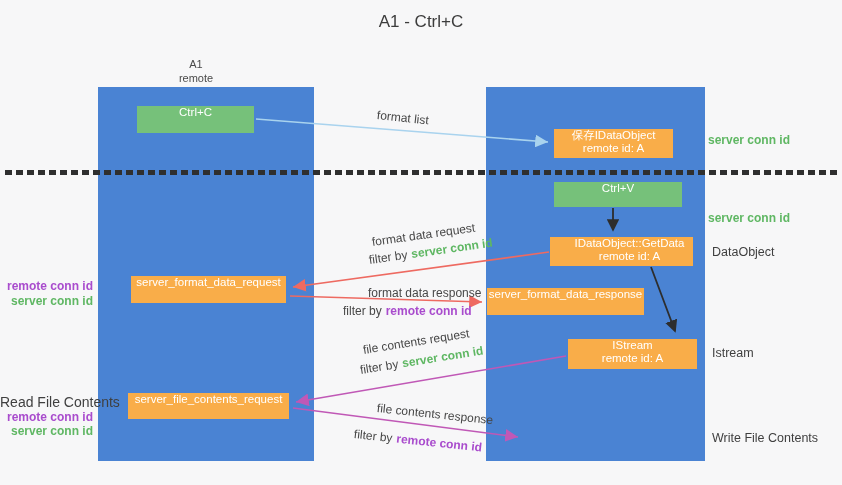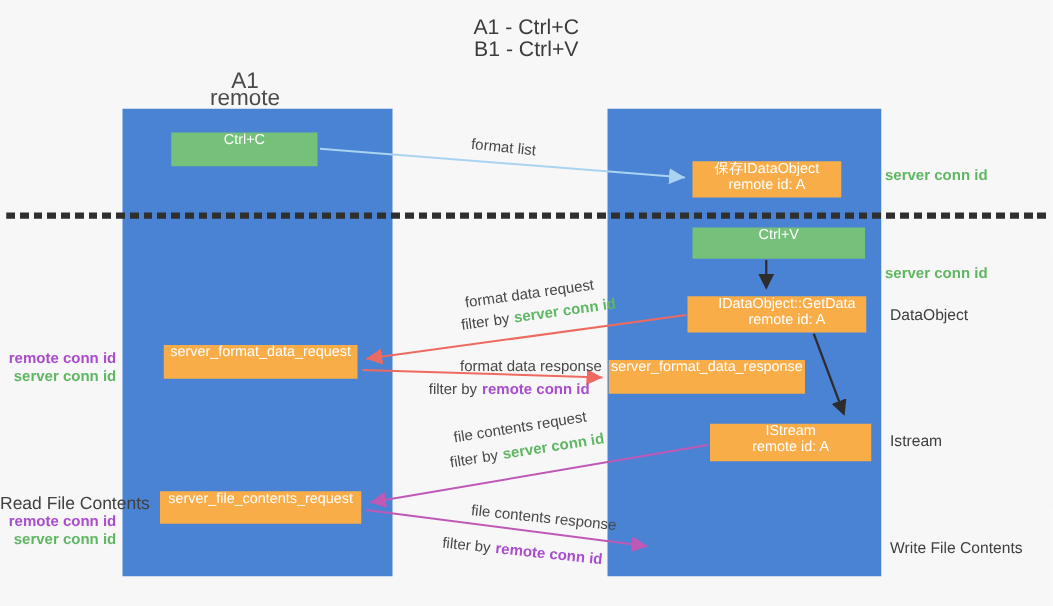--- a/index.html
+++ b/index.html
@@ -7,41 +7,41 @@
     position:relative; width:842px; height:485px;
     background:#f7f7f8; overflow:hidden;
     font-family:"Liberation Sans","DejaVu Sans",sans-serif;
     color:#3f3f3f;
   }
   
   .title{position:absolute; top:13px; left:0; width:842px; text-align:center;
          font-size:17px; line-height:18px; color:#3c3c3c; z-index:6;}
   
   .lane-header{position:absolute; top:57px; width:160px; text-align:center;
-               font-size:18px; line-height:14px; color:#4a4a4a; z-index:6;}
+               font-size:11px; line-height:14px; color:#4a4a4a; z-index:6;}
   .lane-header.a1{left:116px;}
   .lane-header.b1{left:515px;}
   
   .lane{position:absolute; top:87px; height:374px; background:#4a83d3; z-index:1;}
   .lane.a1{left:98px;  width:216px;}
   .lane.b1{left:486px; width:219px;}
   
   .dotted-line{position:absolute; left:5px; width:832px; top:170px; height:5px; z-index:2;
     background:repeating-linear-gradient(90deg,#2f2f2f 0px,#2f2f2f 7px,transparent 7px,transparent 11px);}
   
   .arrows{position:absolute; left:0; top:0; z-index:3; pointer-events:none;}
   
   .box{position:absolute; display:flex; flex-direction:column; align-items:center;
        justify-content:flex-start; color:#ffffff; text-align:center; z-index:4;
        font-size:11.5px; line-height:13px; white-space:nowrap;}
   .box.green{background:#76c17a;}
   .box.orange{background:#f9ad49;}
   .b-ctrl-c   {left:137px; top:106px; width:117px; height:27px;}
   .b-save     {left:554px; top:129px; width:119px; height:29px;}
-  .b-ctrl-v   {left:554px; top:182px; width:138px; height:25px;}
+  .b-ctrl-v   {left:554px; top:182px; width:128px; height:25px;}
   .b-getdata  {left:550px; top:237px; width:127px; height:29px;padding-left:16px;}
   .b-freq     {left:131px; top:276px; width:155px; height:27px;}
   .b-fresp    {left:487px; top:288px; width:157px; height:27px;}
   .b-istream  {left:568px; top:339px; width:129px; height:30px;}
   .b-filereq  {left:128px; top:393px; width:161px; height:26px;}
   .b-fileresp {left:524px; top:425px; width:159px; height:27px;}
   
   .alabel{position:absolute; font-size:12px; color:#474747; white-space:nowrap;
           transform-origin:left center; z-index:5;}
   .green-id{color:#5fb763; font-weight:bold; margin-left:4px;}
@@ -73,21 +73,20 @@
   .lg-line.green{color:#5fb763; font-weight:bold;}
   .lg-line.grey{color:#3f3f3f; font-size:14px;}
 </style>
 </head>
 <body>
 
 <div class="canvas">
 
   <div class="title">
     <div>A1 - Ctrl+C</div>
-    <div>B1 - Ctrl+V</div>
   </div>
 
   <div class="lane-header a1">
     <div>A1</div>
     <div>remote</div>
   </div>
 
   <div class="lane a1"></div>
   <div class="lane b1"></div>
 

